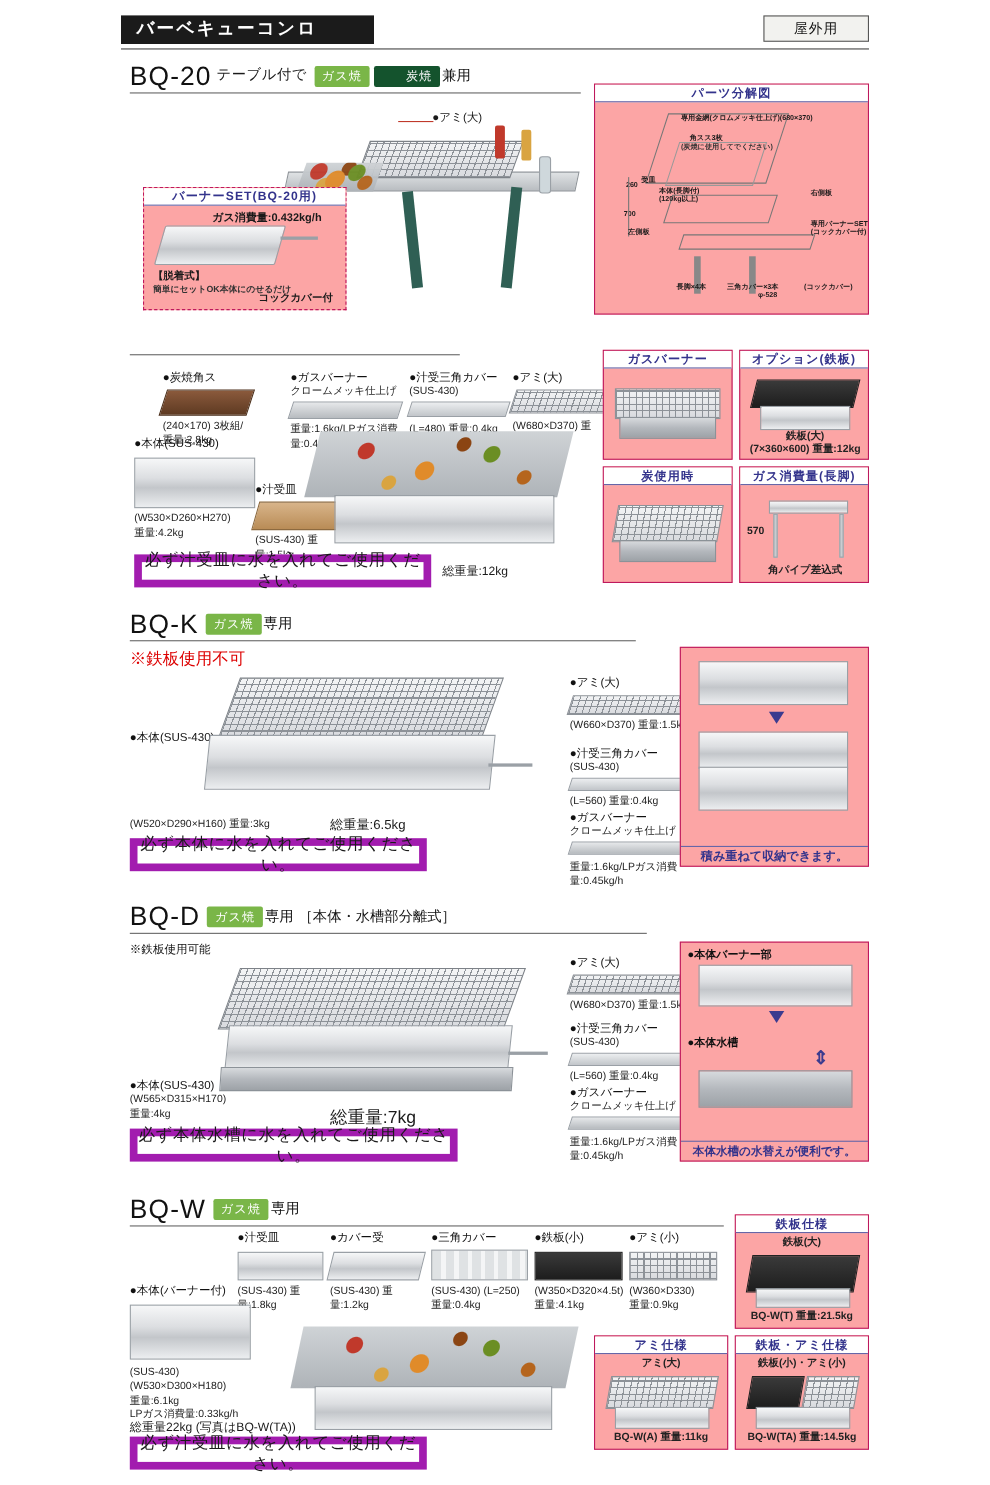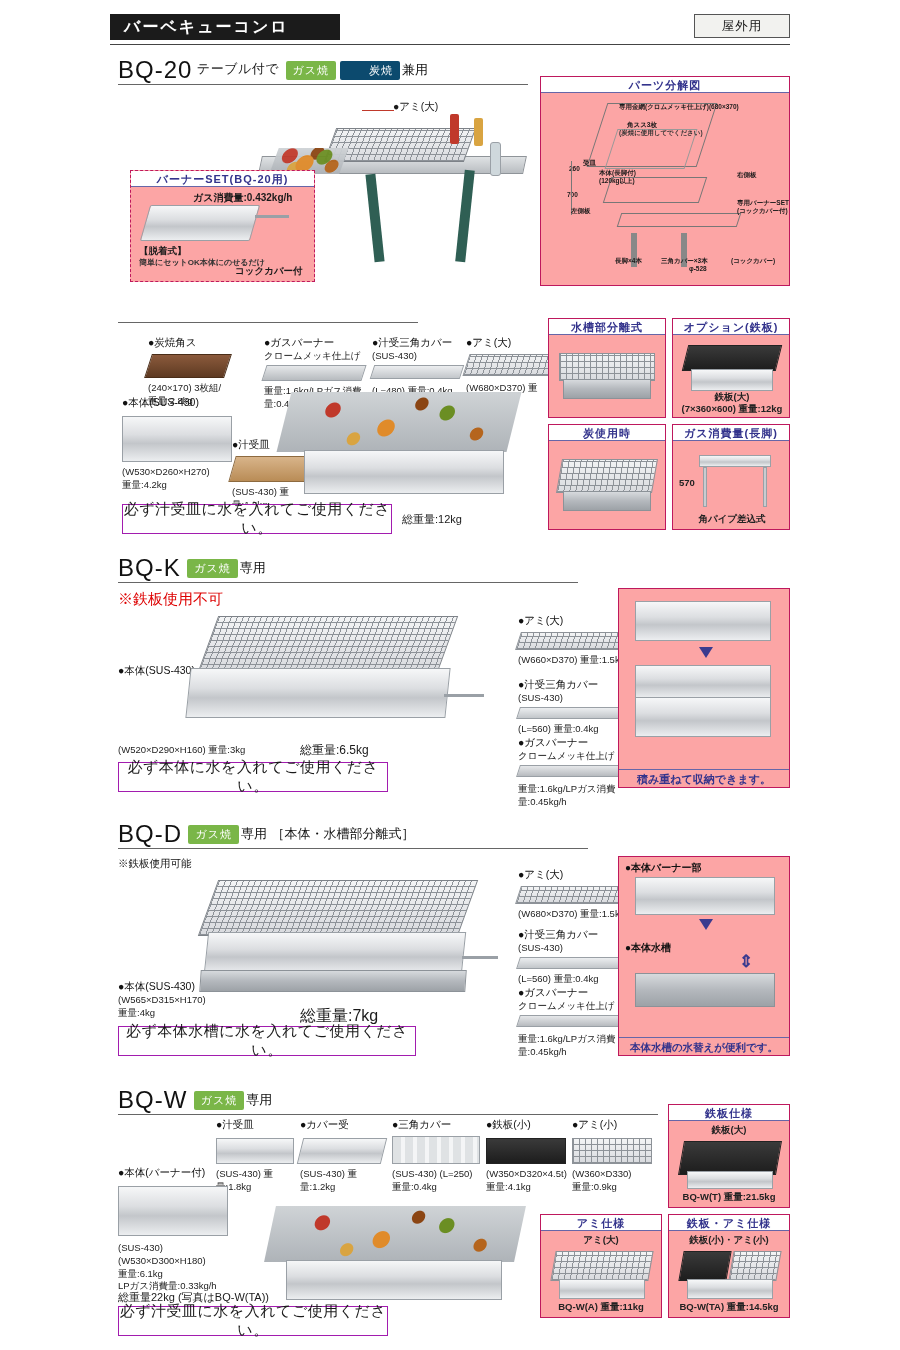--- a/index.html
+++ b/index.html
@@ -28,26 +28,26 @@
   }
   .rule-top { position:absolute; left:110px; top:44px; width:680px; height:1px; background:#444; }
 
   
   .model-name { font-size:24px; letter-spacing:1px; color:#111; font-weight:normal; }
   .tag {
     display:inline-block; color:#fff; font-size:11px; padding:2px 7px 2px 7px;
     border-radius:2px; vertical-align:4px; margin:0 2px; letter-spacing:1px;
   }
   .tag-gas { background:#7ab648; }
-  .tag-charcoal { background:#0c4a6e;padding-left:29px; }
+  .tag-charcoal { background:#14532d;padding-left:29px; }
   .suffix { font-size:13px; color:#111; vertical-align:4px; }
   .titlenote { font-size:13px; vertical-align:5px; letter-spacing:0.5px; }
 
   .note-box {
-    border:1px solid #a21caf; background:#fff;
+    border:7px solid #a21caf; background:#fff;
     font-size:15px; text-align:center; letter-spacing:0.5px;
     display:flex; align-items:center; justify-content:center;
   }
   .panel { border:1px solid #be185d; background:#fca5a5;font-weight:bold; }
   .panel-title {
     background:#ffffff; color:#33338c; font-size:11px; text-align:center;
     border-bottom:1px solid #6666a8; line-height:16px; height:16px;
     letter-spacing:1px;
   }
   .cap { font-size:9.5px; color:#222; line-height:1.35; }
@@ -205,21 +205,21 @@
 
   <div style="position:absolute;left:284px;top:392px;width:230px;height:110px;">
     <div class="food" style="position:absolute;left:0;top:0;width:230px;height:60px;transform:skewX(-14deg);"></div>
     <div class="metal" style="position:absolute;left:20px;top:58px;width:200px;height:44px;"></div>
   </div>
 
   <div class="note-box" style="left:122px;top:504px;width:270px;height:30px;position:absolute;">必ず汁受皿に水を入れてご使用ください。</div>
   <div style="position:absolute;left:402px;top:512px;font-size:11px;">総重量:12kg</div>
 
   <div class="panel" style="position:absolute;left:548px;top:318px;width:118px;height:100px;">
-    <div class="panel-title">水槽部分離式</div>
+    <div class="panel-title">ガスバーナー</div>
     <div class="grill-mesh" style="position:absolute;left:10px;top:34px;width:96px;height:28px;border:1px solid #8d9298;"></div>
     <div class="metal-dark" style="position:absolute;left:14px;top:60px;width:88px;height:20px;"></div>
   </div>
   <div class="panel" style="position:absolute;left:672px;top:318px;width:118px;height:100px;">
     <div class="panel-title">オプション(鉄板)</div>
     <div class="plate-black" style="position:absolute;left:12px;top:26px;width:94px;height:26px;transform:skewX(-14deg);"></div>
     <div class="metal" style="position:absolute;left:18px;top:50px;width:82px;height:22px;"></div>
     <div class="cap" style="position:absolute;left:0;top:72px;width:118px;text-align:center;">鉄板(大)</div>
     <div class="cap" style="position:absolute;left:0;top:84px;width:118px;text-align:center;">(7×360×600) 重量:12kg</div>
   </div>

